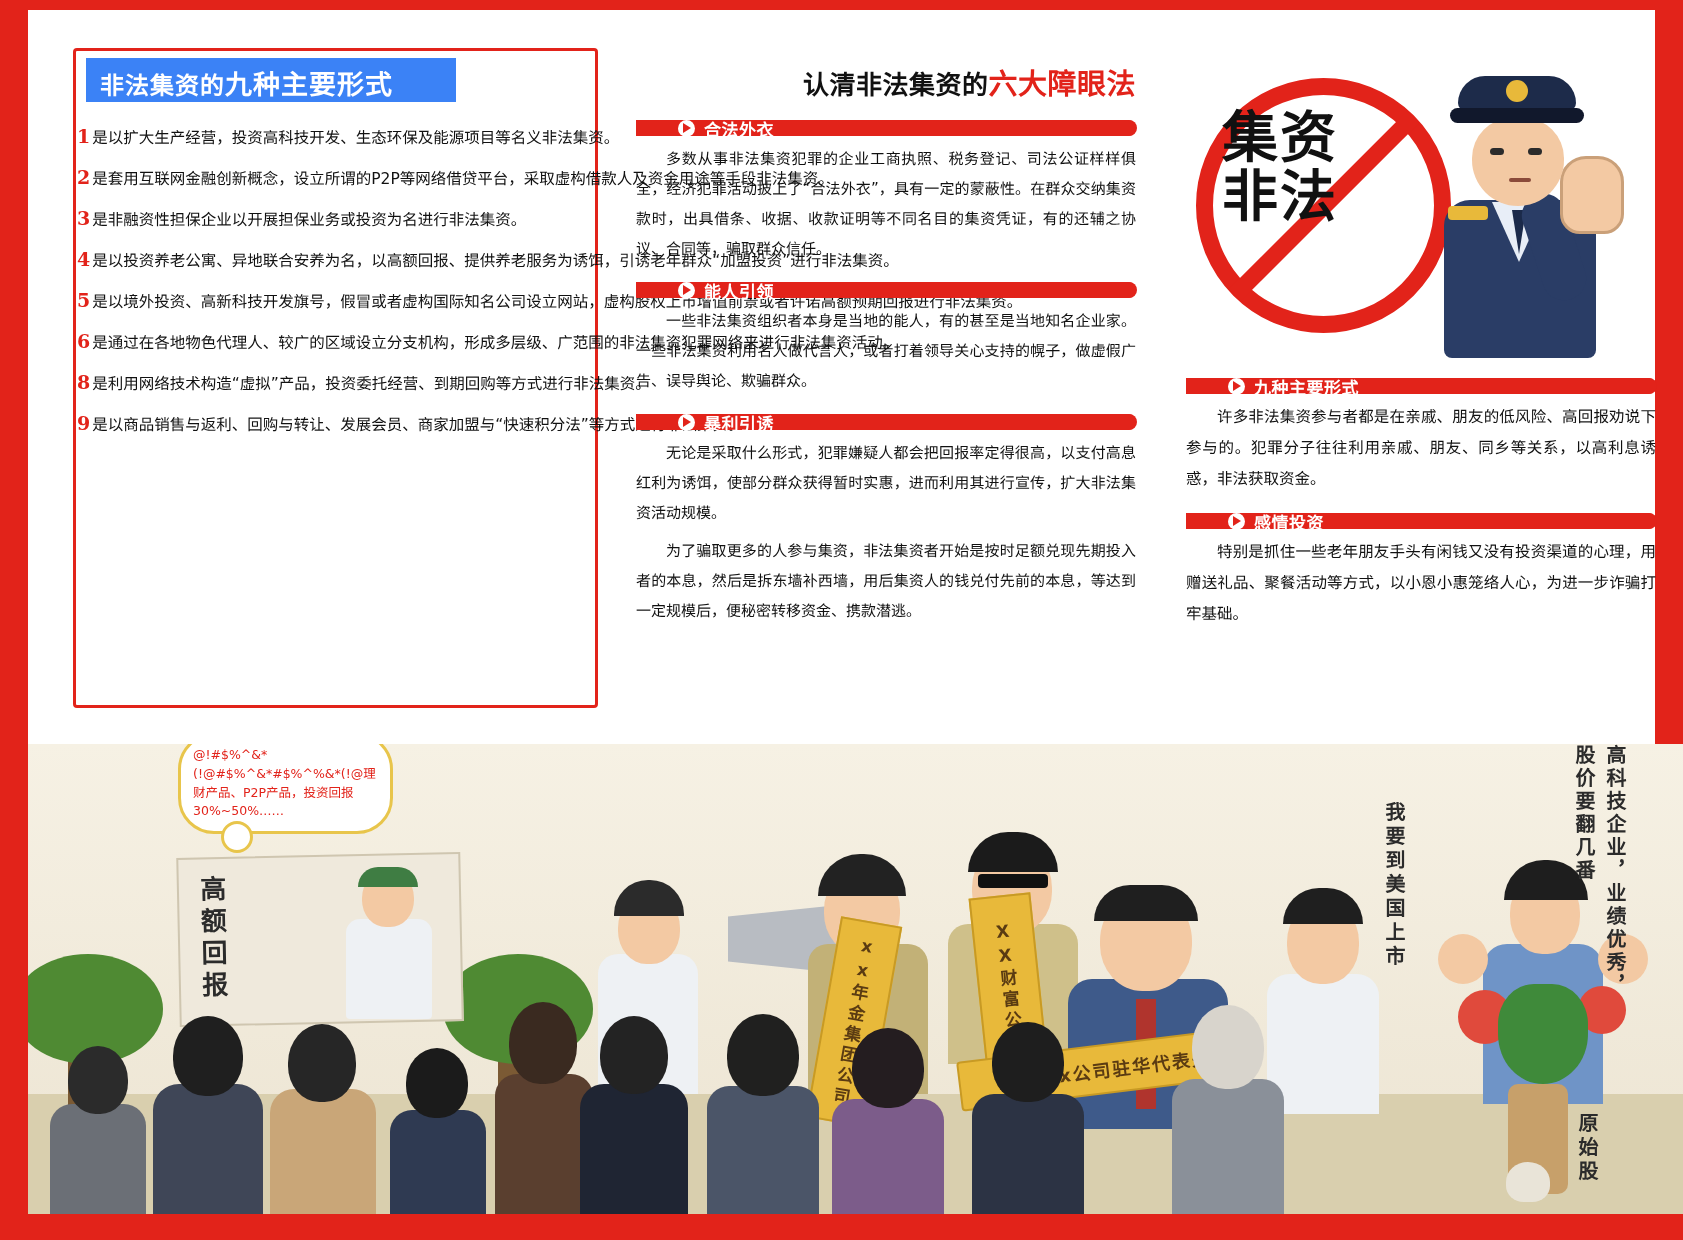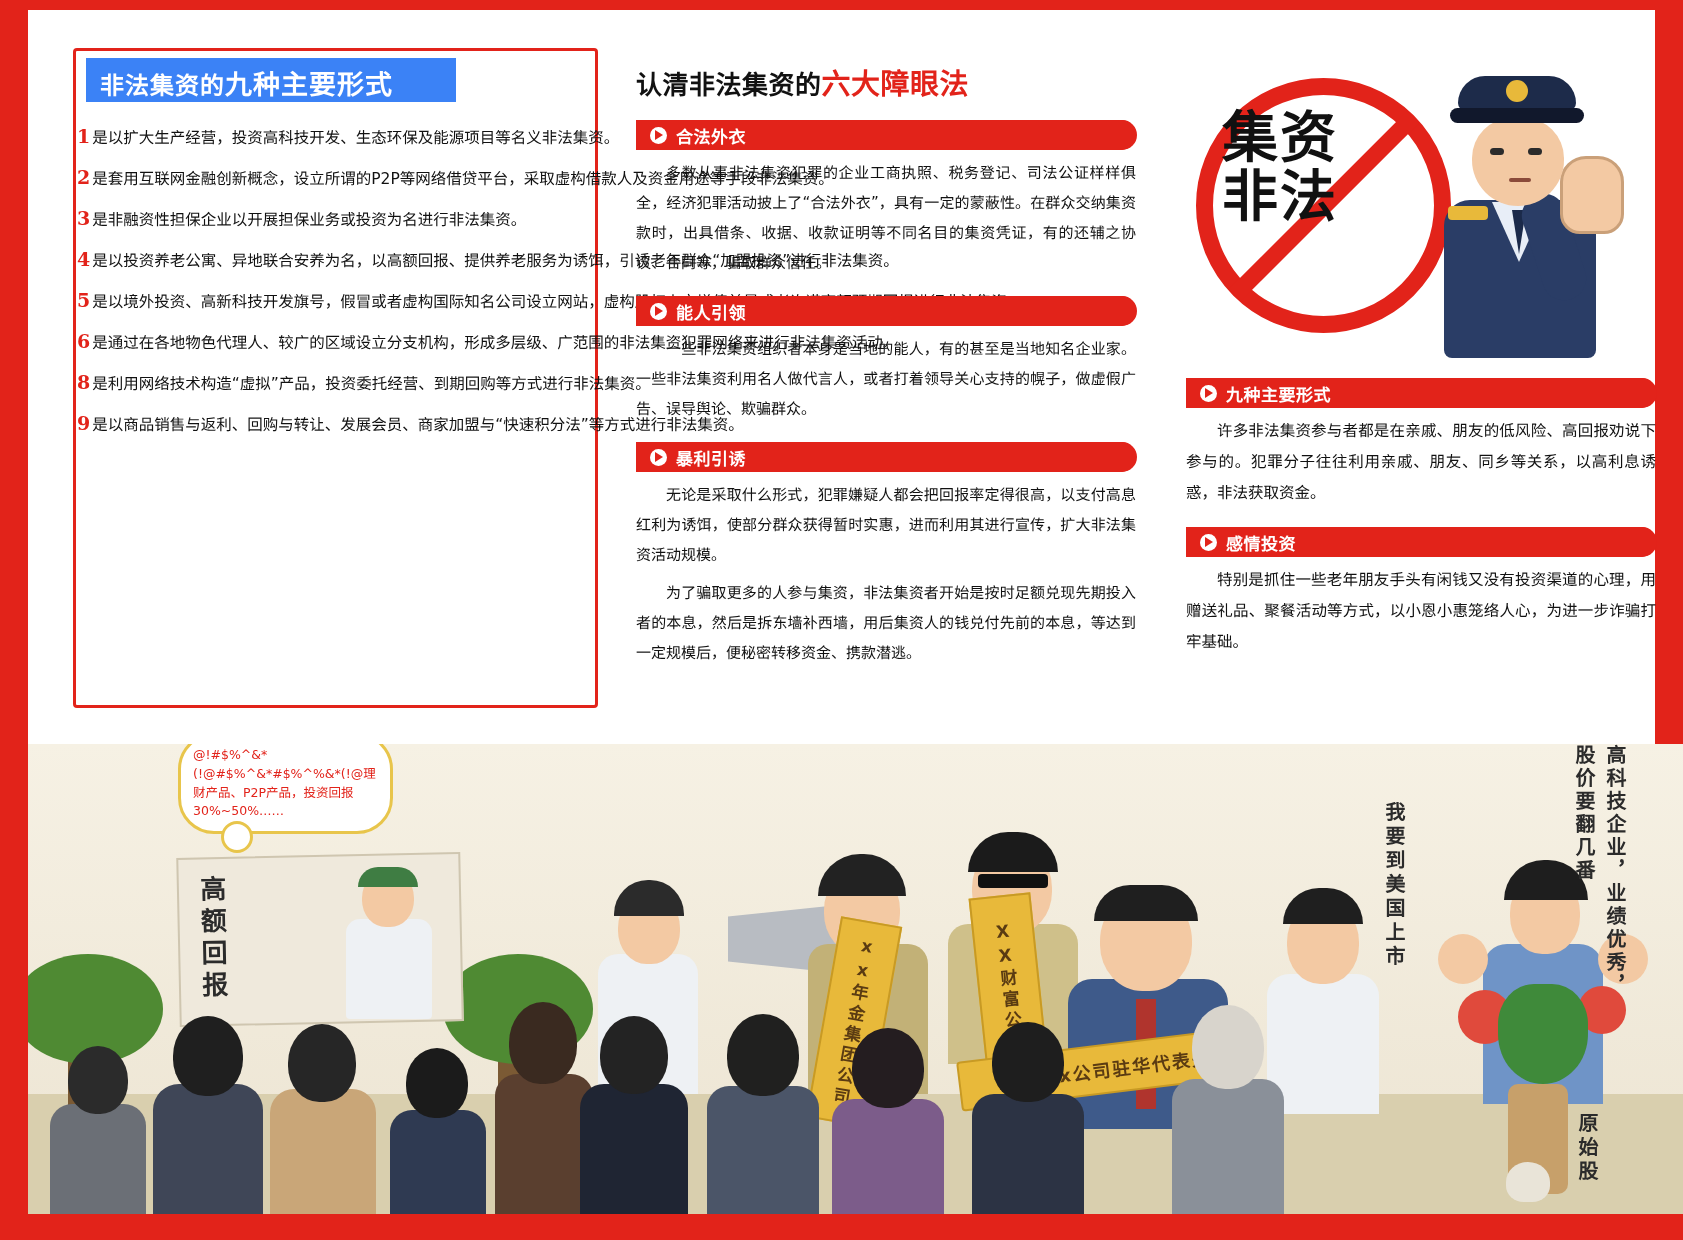--- a/index.html
+++ b/index.html
@@ -42,28 +42,28 @@
     position:absolute;left:18px;top:60px;right:26px;
     font-size:15.5px;color:#111;line-height:1.95;
     text-align:justify;
   }
   .item{margin-bottom:4px;text-indent:2em;position:relative;}
   .num{color:#e2231a;font-weight:bold;font-size:19px;padding-right:2px;font-family:"DejaVu Serif","Liberation Serif",serif;}
 
   
   .mid-col{position:absolute;left:608px;top:60px;width:500px;}
   .mid-head{
-    font-size:26px;font-weight:bold;color:#111;margin-bottom:16px;letter-spacing:0.5px;
+    font-size:26px;font-weight:bold;color:#111;margin-bottom:16px;letter-spacing:0.5px;text-align:right;
   }
   .mid-head .red{color:#e2231a;font-size:29px;}
   .bar{
-    position:relative;height:30px;margin:18px 0 6px 0;
+    position:relative;height:16px;margin:18px 0 6px 0;
     background:#e2231a;
     border-radius:0 16px 16px 0;
-    display:flex;align-items:center;
+    display:flex;align-items:center;padding-left:28px;
   }
   .bar::after{
     content:"";position:absolute;right:-1px;top:0;height:100%;width:22px;
     background:#e2231a;border-radius:0 16px 16px 0;
   }
   .bar-dot{
     width:17px;height:17px;border-radius:50%;background:#fff;margin-left:14px;
     display:flex;align-items:center;justify-content:center;flex:none;
   }
   .bar-dot svg{display:block;}

